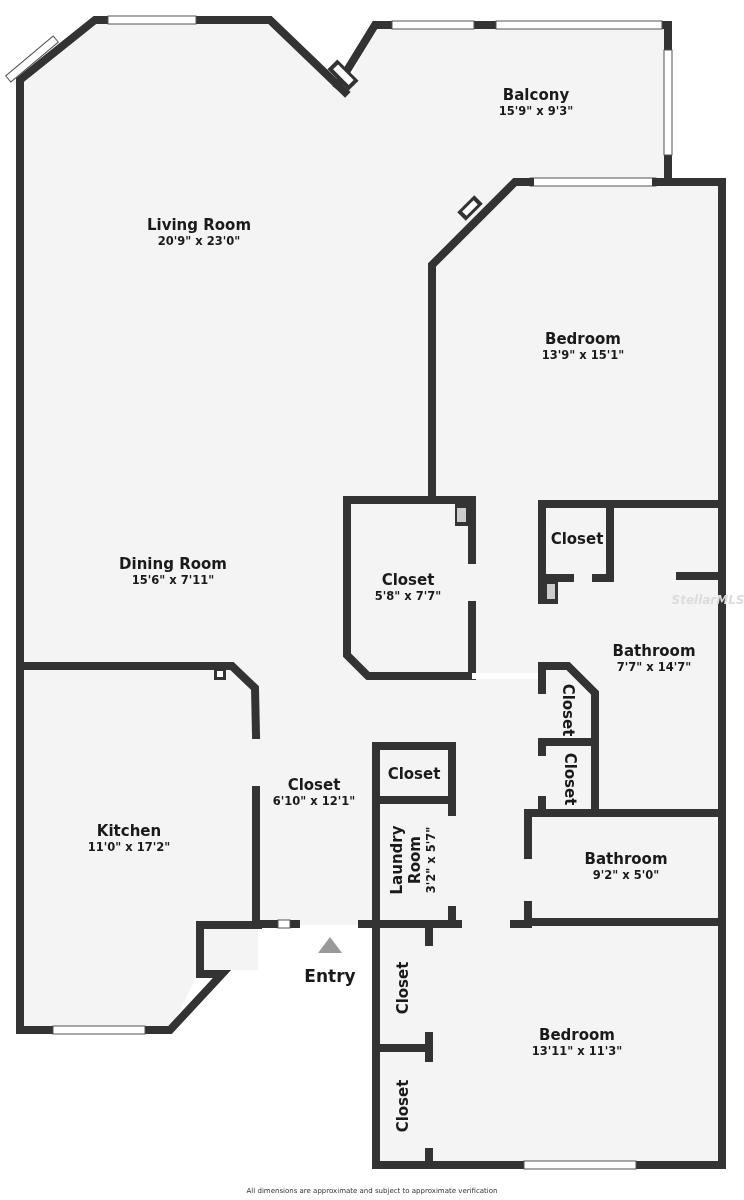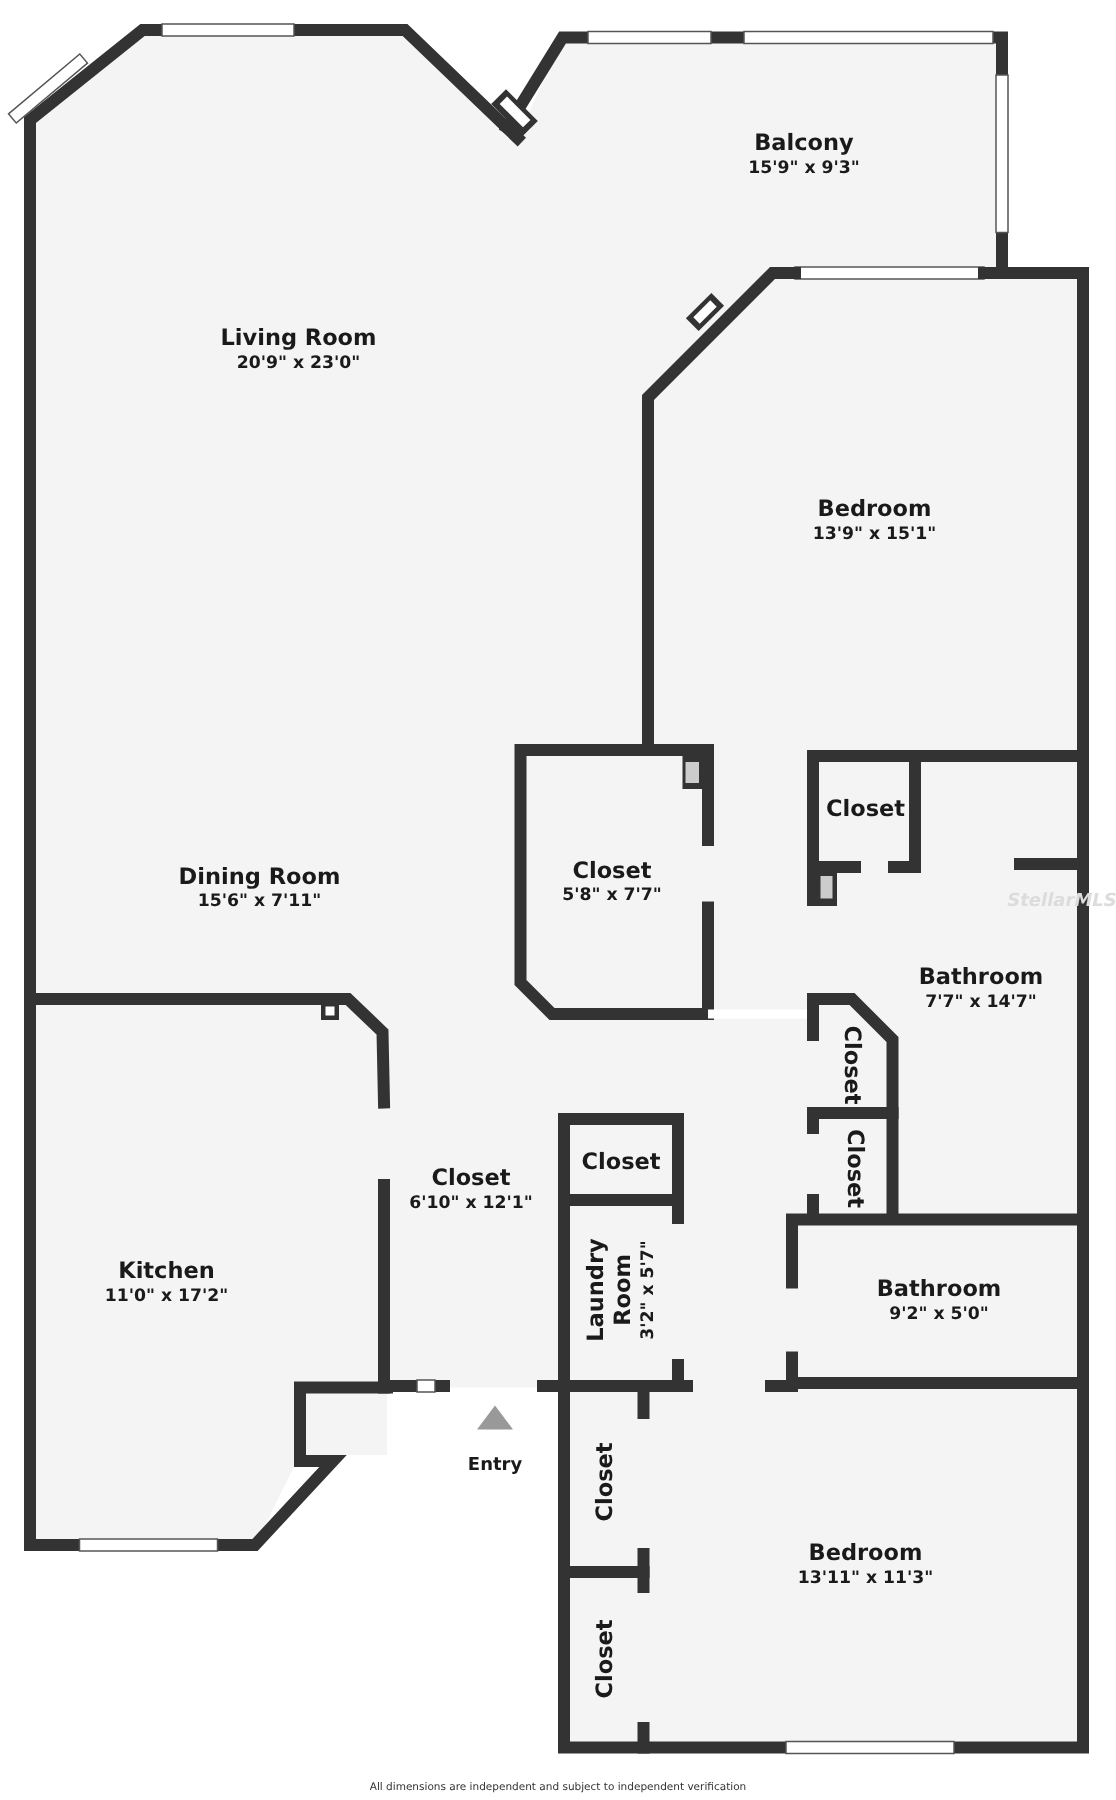--- a/index.html
+++ b/index.html
@@ -7,21 +7,21 @@
   svg.plan { position: absolute; left: 0; top: 0; }
   .floor { fill: #f4f4f4; }
   .wall { fill: none; stroke: #333333; stroke-width: 8; stroke-linejoin: miter; stroke-linecap: square; }
   .win { fill: #ffffff; stroke: #555555; stroke-width: 1; }
   .lbl { position: absolute; text-align: center; color: #1a1a1a; transform: translate(-50%, -50%); white-space: nowrap; }
   .lbl .name { font-weight: bold; font-size: 15px; line-height: 18px; display: block; }
   .lbl .dim { font-weight: bold; font-size: 11.5px; line-height: 14px; display: block; }
   .vert { transform: translate(-50%, -50%) rotate(-90deg); }
   .vert90 { transform: translate(-50%, -50%) rotate(90deg); }
   .entry-arrow { position: absolute; left: 318px; top: 937px; width: 0; height: 0; border-left: 12px solid transparent; border-right: 12px solid transparent; border-bottom: 16px solid #999999; }
-  .entry-label { position: absolute; left: 330px; top: 976px; transform: translate(-50%, -50%); font-weight: bold; font-size: 12px; color: #1a1a1a; }
+  .entry-label { position: absolute; left: 330px; top: 976px; transform: translate(-50%, -50%); font-weight: bold; font-size: 17px; color: #1a1a1a; }
   .footer { position: absolute; left: 372px; top: 1191px; transform: translate(-50%, -50%); font-size: 7px; color: #333333; white-space: nowrap; }
   .watermark { position: absolute; left: 708px; top: 600px; transform: translate(-50%, -50%); font-size: 12px; font-weight: bold; color: #dcdcdc; white-space: nowrap; font-style: italic; }
 </style>
 </head>
 <body>
 
 <svg class="plan" width="744" height="1200" viewBox="0 0 744 1200">
 
   <g>
 
@@ -123,42 +123,42 @@
   <span class="dim">20'9" x 23'0"</span>
 </div>
 <div class="lbl" style="left:516px; top:102px;margin-left:20px;">
   <span class="name">Balcony</span>
   <span class="dim">15'9" x 9'3"</span>
 </div>
 <div class="lbl" style="left:583px; top:346px;">
   <span class="name">Bedroom</span>
   <span class="dim">13'9" x 15'1"</span>
 </div>
-<div class="lbl" style="left:173px; top:571px;margin-top:20px;">
+<div class="lbl" style="left:173px; top:571px;">
   <span class="name">Dining Room</span>
   <span class="dim">15'6" x 7'11"</span>
 </div>
 <div class="lbl" style="left:408px; top:587px;">
   <span class="name">Closet</span>
   <span class="dim">5'8" x 7'7"</span>
 </div>
 <div class="lbl" style="left:577px; top:539px;">
   <span class="name">Closet</span>
 </div>
 <div class="lbl" style="left:654px; top:658px;">
   <span class="name">Bathroom</span>
   <span class="dim">7'7" x 14'7"</span>
 </div>
 <div class="lbl vert90" style="left:568px; top:710px;">
   <span class="name">Closet</span>
 </div>
 <div class="lbl vert90" style="left:570px; top:779px;">
   <span class="name">Closet</span>
 </div>
-<div class="lbl" style="left:111px; top:838px;margin-top:16px;">
+<div class="lbl" style="left:129px; top:838px;">
   <span class="name">Kitchen</span>
   <span class="dim">11'0" x 17'2"</span>
 </div>
 <div class="lbl" style="left:314px; top:792px;">
   <span class="name">Closet</span>
   <span class="dim">6'10" x 12'1"</span>
 </div>
 <div class="lbl" style="left:414px; top:774px;">
   <span class="name">Closet</span>
 </div>
@@ -180,13 +180,13 @@
 </div>
 <div class="lbl vert" style="left:403px; top:1106px;">
   <span class="name">Closet</span>
 </div>
 
 <div class="entry-arrow"></div>
 <div class="entry-label">Entry</div>
 
 <div class="watermark">StellarMLS</div>
 
-<div class="footer">All dimensions are independent and subject to independent verification</div>
+<div class="footer">All dimensions are approximate and subject to approximate verification</div>
 
 </body></html>

